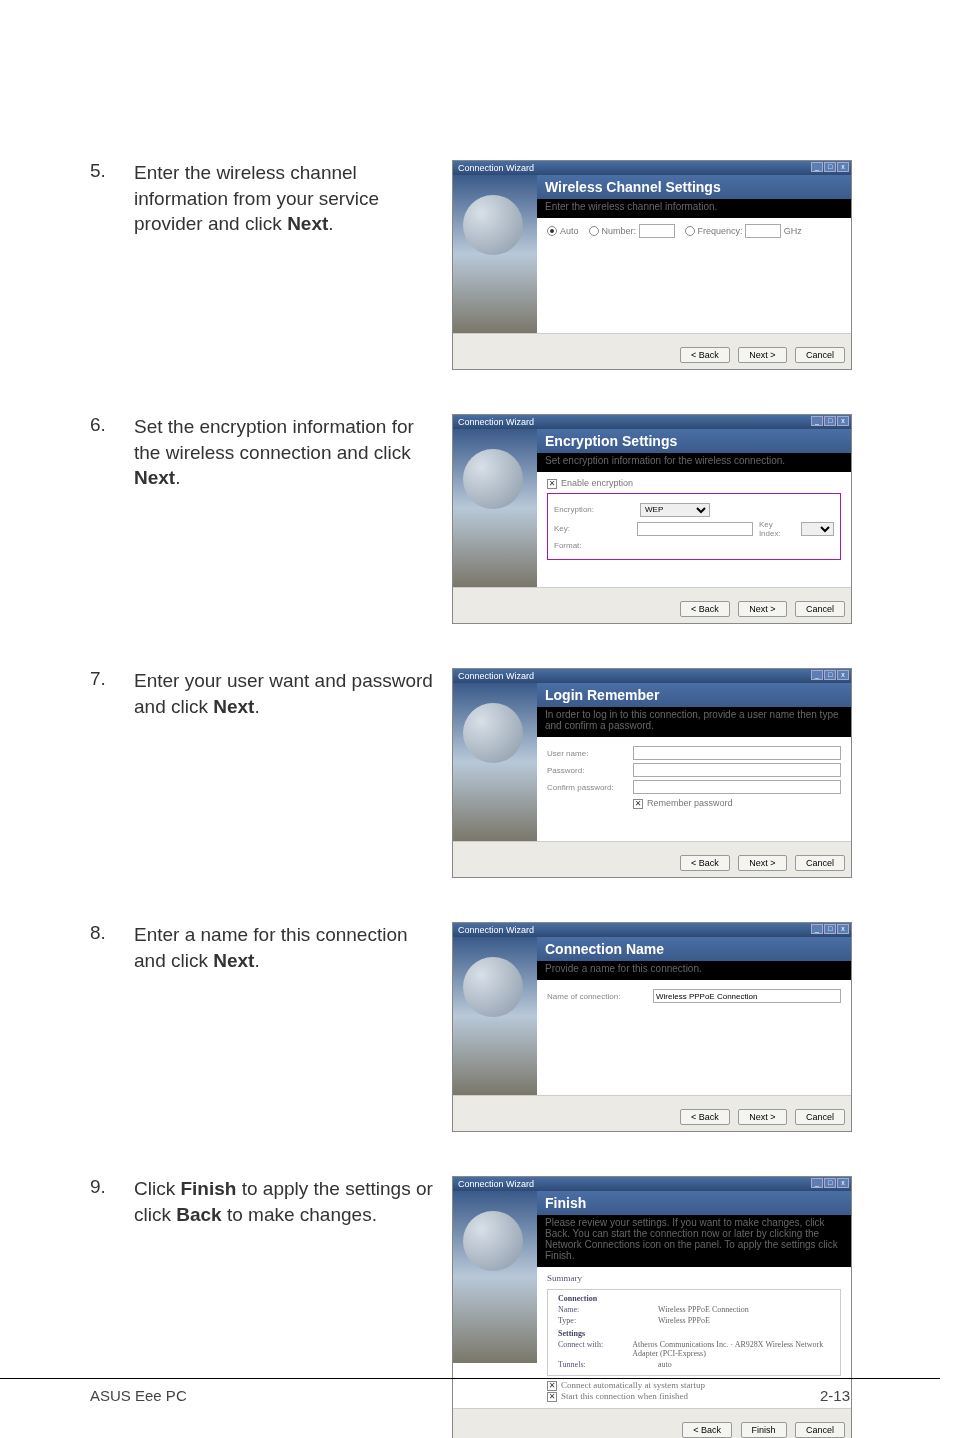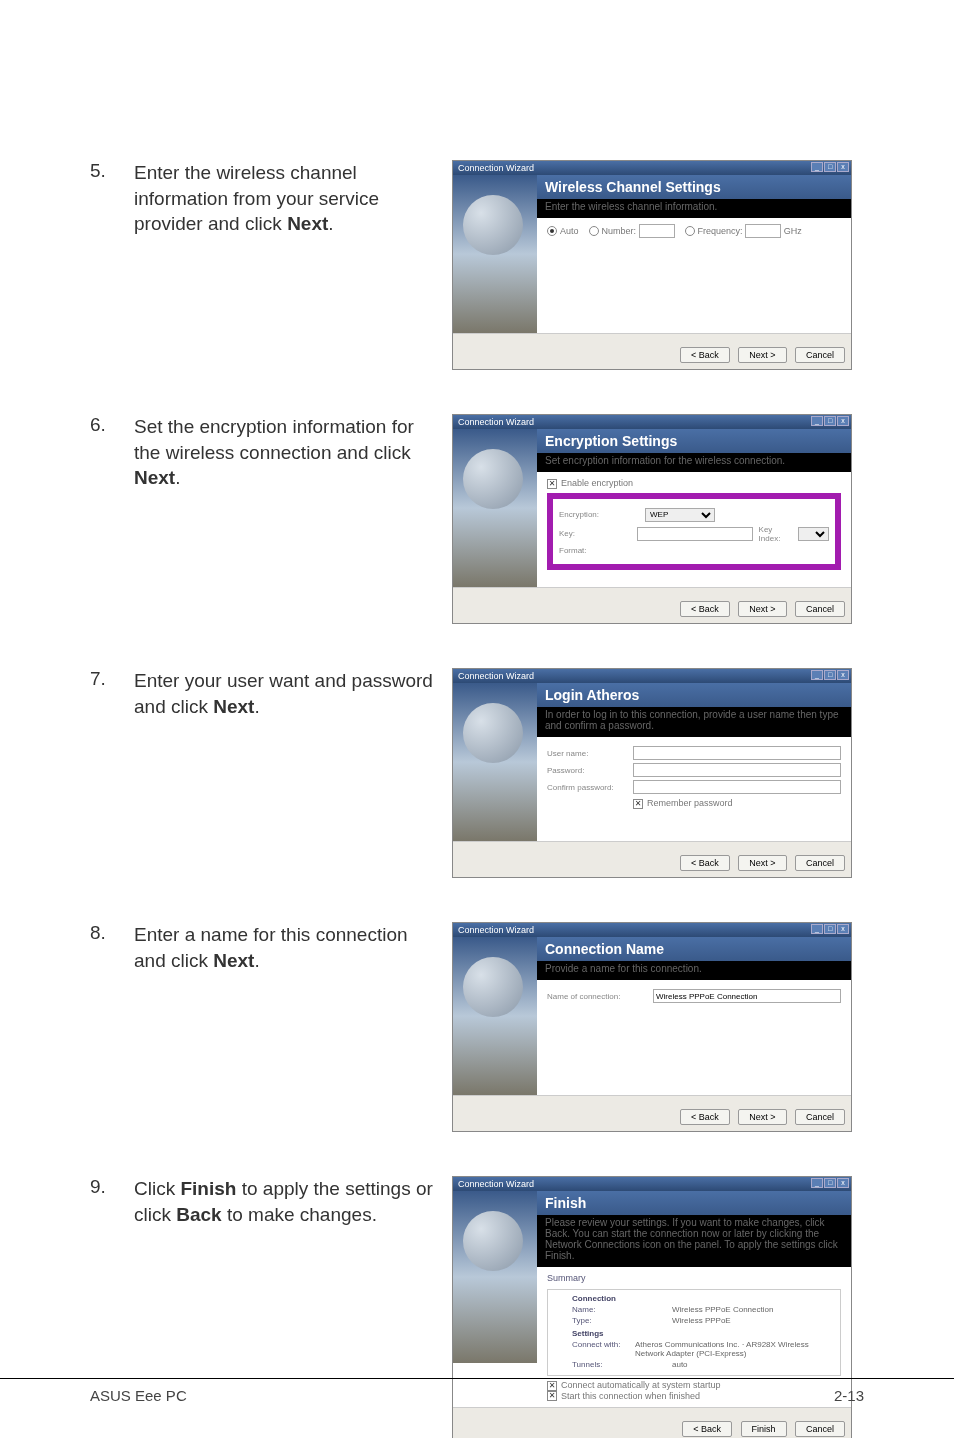--- a/index.html
+++ b/index.html
@@ -118,34 +118,34 @@
   .fieldrow { display:flex; align-items:center; margin:3px 0; gap:6px;}
   .fieldrow label{ width:80px; font-size:8px; color:#888;}
   .fieldrow input[type=text], .fieldrow input[type=password]{
     flex:1; height:14px; border:1px solid #aaa; font-size:8px; padding:0 2px;
   }
   .smallselect{ width:70px; height:14px; border:1px solid #aaa; font-size:8px;}
   .radio{ width:10px;height:10px;border:1px solid #888;border-radius:50%;display:inline-block;vertical-align:middle;margin-right:3px;background:#fff;}
   .radio.sel::after{content:"";display:block;width:4px;height:4px;background:#333;border-radius:50%;margin:2px;}
   .cb{width:10px;height:10px;border:1px solid #888;display:inline-block;vertical-align:middle;margin-right:4px;background:#fff;}
   .cb.sel::after{content:"✕";font-size:8px;line-height:8px;display:block;text-align:center;color:#333;}
-  .groupbox{border:6px solid #a21caf;padding:6px;margin-top:4px;}
+  .groupbox{border:1px solid #a21caf;padding:6px;margin-top:4px;}
   .footer {
     position: absolute;
     bottom: 34px;
-    left: 0; right: 0;
+    left: 0; right: 14px;
     border-top: 1px solid #000;
     padding: 8px 90px 0 90px;
     display: flex;
     justify-content: space-between;
     font-size: 15px;
     color: #444;
   }
   .finishbox{
-    background:#fff;border:1px solid #ccc;padding:4px 24px;margin-top:6px;font-size:8px;color:#666;
+    background:#fff;border:1px solid #ccc;padding:4px 10px;margin-top:6px;font-size:8px;color:#666;
   }
   .finishbox .row{display:flex;margin:2px 0;}
   .finishbox .row .k{width:100px;color:#557;}
   .finishbox .hdr{font-weight:700;color:#446;}
 </style>
 </head>
 <body>
 
 <div class="page">
 
@@ -245,21 +245,21 @@
         <span>Connection Wizard</span>
         <div class="winbtns">
             <span>_</span>
             <span>□</span>
             <span>x</span>
           </div>
       </div>
       <div class="wizbody">
         <div class="wizimg"></div>
         <div class="wizmain">
-          <div class="wizheader">Login Atheros</div>
+          <div class="wizheader">Login Remember</div>
           <div class="wizsub">In order to log in to this connection, provide a user name then type and confirm a password.</div>
           <div class="wizcontent">
             <div class="fieldrow">
                 <label>User name:</label>
                 <input type="text" style="">
               </div>
             <div class="fieldrow">
                 <label>Password:</label>
                 <input type="password" style="">
               </div>
@@ -326,21 +326,21 @@
             <span>_</span>
             <span>□</span>
             <span>x</span>
           </div>
       </div>
       <div class="wizbody">
         <div class="wizimg tall"></div>
         <div class="wizmain">
           <div class="wizheader">Finish</div>
           <div class="wizsub">Please review your settings. If you want to make changes, click Back. You can start the connection now or later by clicking the Network Connections icon on the panel. To apply the settings click Finish.</div>
-          <div class="wizcontent" style="min-height:auto;">
+          <div class="wizcontent" style="min-height:auto;font-family:Liberation Serif, serif;">
             <div style="color:#557;">Summary</div>
             <div class="finishbox">
               <div class="hdr">Connection</div>
               <div class="row">
                   <div class="k">Name:</div>
                   <div>Wireless PPPoE Connection</div>
                 </div>
               <div class="row">
                   <div class="k">Type:</div>
                   <div>Wireless PPPoE</div>

